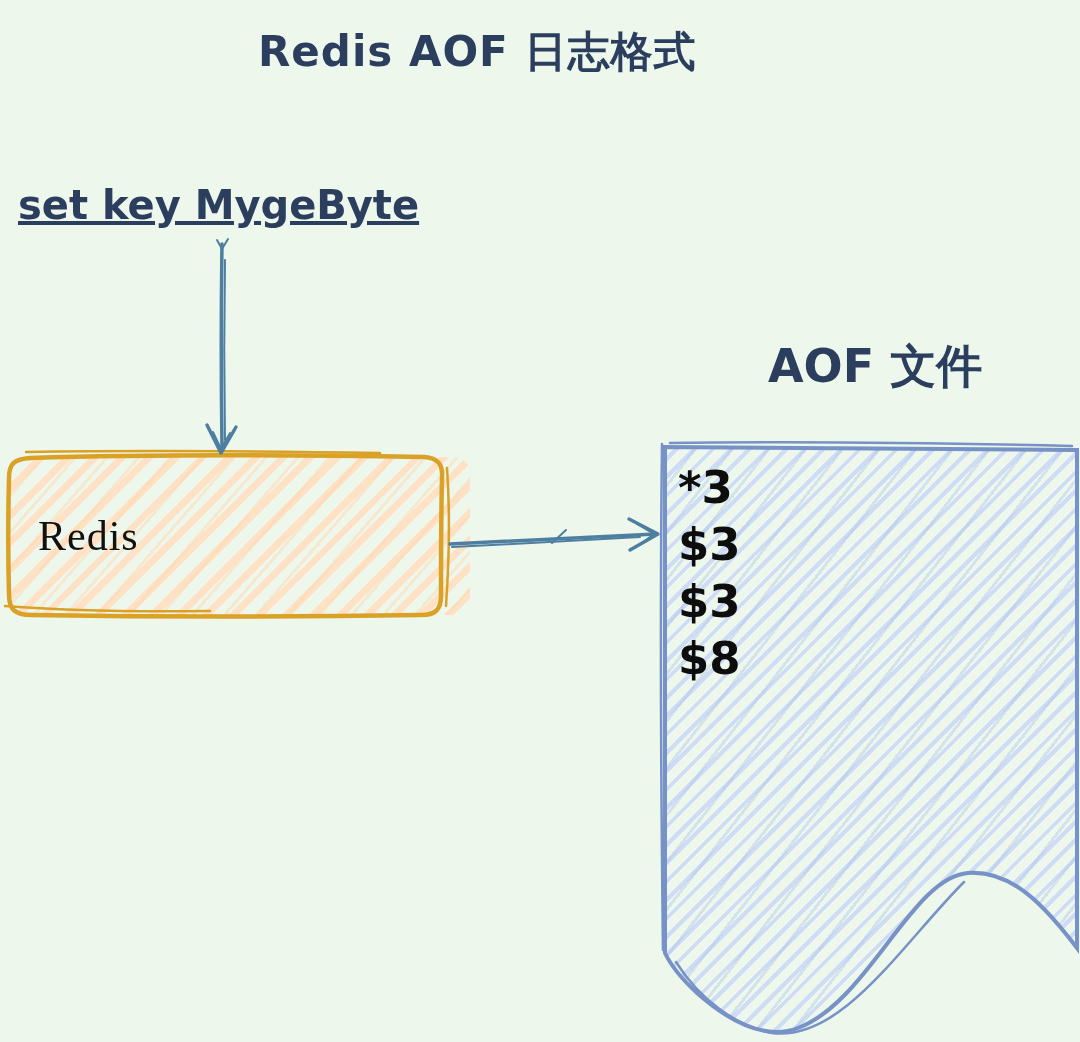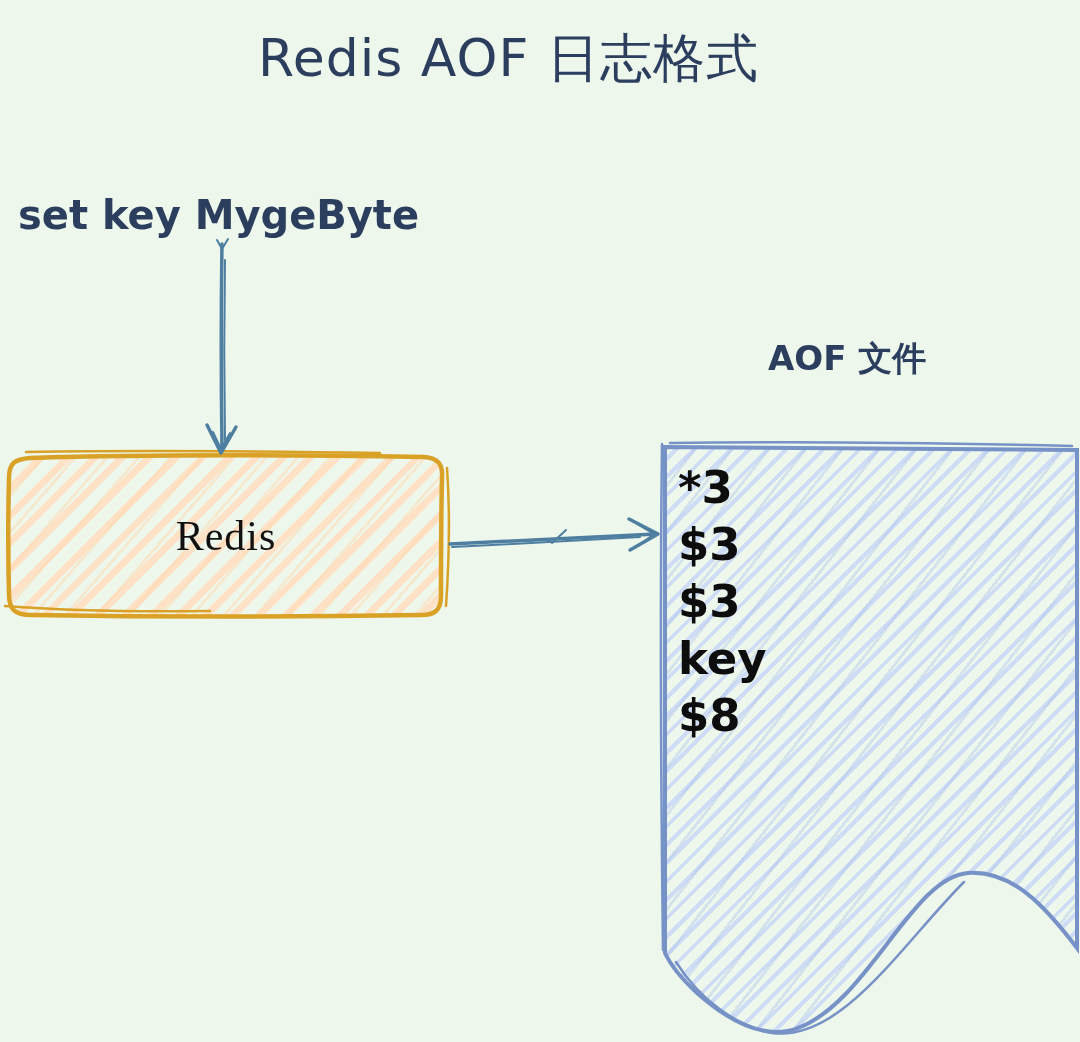--- a/index.html
+++ b/index.html
@@ -13,40 +13,41 @@
     --arrow:#4e7fa0;
   }
   html,body{margin:0;padding:0;}
   body{background:var(--background);font-family:"DejaVu Sans","Liberation Sans",sans-serif;}
   .canvas{
     position:relative;width:1080px;height:1042px;overflow:hidden;
     background:var(--background);
   }
   .title{
     position:absolute;left:258px;top:24px;
-    font-size:52px;font-weight:normal;color:var(--heading-text);
+    font-size:42px;font-weight:bold;color:var(--heading-text);
     letter-spacing:1px;white-space:nowrap;
   }
   .command{
-    position:absolute;left:18px;top:192px;
+    position:absolute;left:18px;top:182px;
     font-size:40px;font-weight:bold;color:var(--heading-text);
     white-space:nowrap;
+    text-decoration:underline;
   }
   .aof-label{
     position:absolute;left:768px;top:336px;
-    font-size:34px;font-weight:bold;color:var(--heading-text);
+    font-size:46px;font-weight:bold;color:var(--heading-text);
     white-space:nowrap;
   }
   .redis-fill{
     position:absolute;left:10px;top:457px;width:432px;height:158px;
     border-radius:16px;
     background:
       repeating-linear-gradient(131deg, rgba(255,214,173,0.45) 0 3px, rgba(0,0,0,0) 3px 24px),
       repeating-linear-gradient(135deg, var(--redis-hatch) 0 7px, rgba(0,0,0,0) 7px 19px);
-    display:flex;align-items:center;justify-content:center;
+    display:flex;align-items:center;justify-content:flex-start;padding-left:28px;
   }
   .redis-label{
     font-family:"Liberation Serif","DejaVu Serif",serif;
     font-size:42px;color:var(--body-text);letter-spacing:1px;
   }
   .doc-fill{
     position:absolute;left:662px;top:442px;width:418px;height:600px;
     background:
       repeating-linear-gradient(128deg, rgba(175,195,235,0.40) 0 3px, rgba(0,0,0,0) 3px 29px),
       repeating-linear-gradient(135deg, var(--file-hatch) 0 4px, rgba(0,0,0,0) 4px 13px);
@@ -79,21 +80,20 @@
   <div class="redis-fill">
     <span class="redis-label">Redis</span>
   </div>
 
   <div class="doc-fill"></div>
 
   <div class="doc-lines">
     <div class="doc-line">*3</div>
     <div class="doc-line">$3</div>
     <div class="doc-line">$3</div>
-    <div class="doc-line">key</div>
     <div class="doc-line">$8</div>
   </div>
 
   <svg class="strokes" width="1080" height="1042" viewBox="0 0 1080 1042">
 
     <g>
       <path class="redis-stroke" d="M30 458 C160 454 300 455 424 457 C438 458 443 464 442 478 C441 518 441 558 441 596 C441 610 435 615 421 615 C290 617 160 617 32 615 C14 615 9 609 9 594 C8 556 8 518 9 478 C9 463 15 459 30 458 Z"></path>
       <path class="redis-stroke thin" d="M447 468 C450 510 449 562 446 606"></path>
       <path class="redis-stroke thin" d="M5 606 C70 611 140 612 210 611"></path>
       <path class="redis-stroke thin" d="M26 452 C140 450 260 451 380 453"></path>

